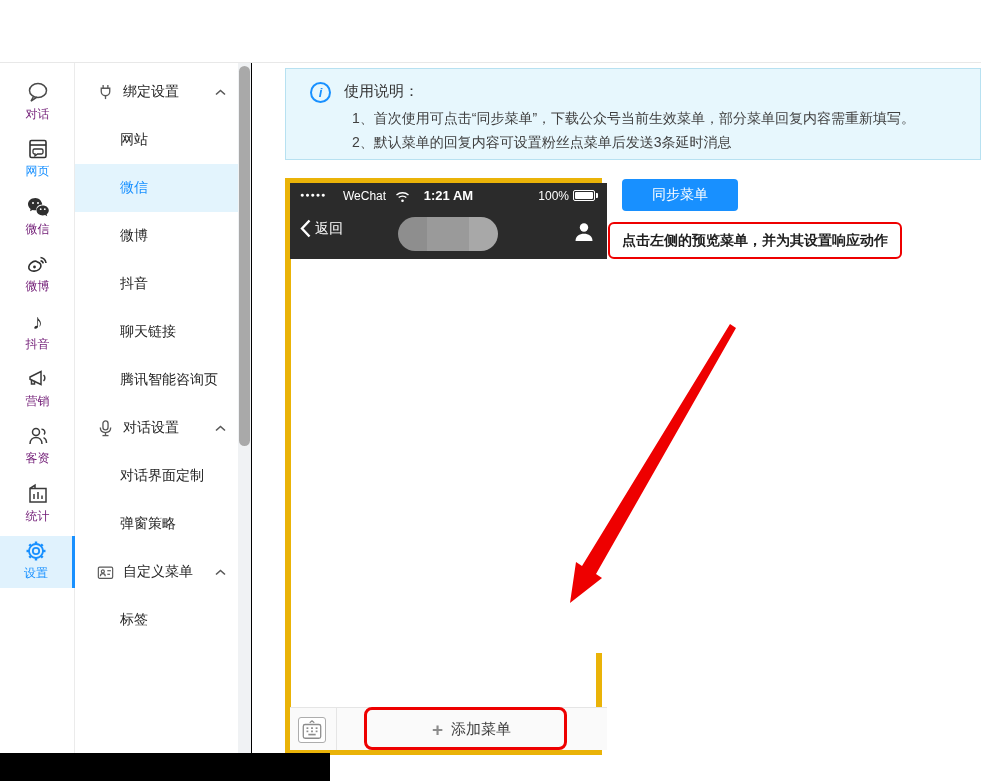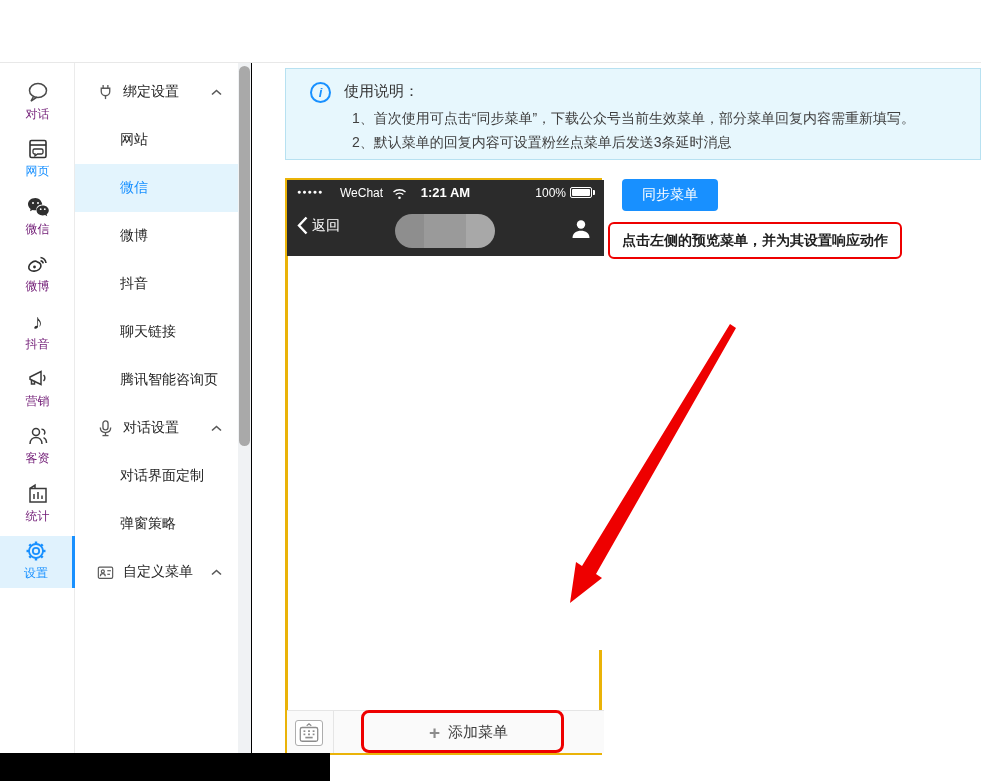--- a/index.html
+++ b/index.html
@@ -21,42 +21,42 @@
   #rail { left:0; top:63px; width:75px; height:718px; background:#fff; border-right:1px solid #ebebeb; z-index:5;}
   .rail-item { position:absolute; left:0; width:75px; height:52px; text-align:center; cursor:pointer; color:#4a4a4a;}
   .rail-item .ric { display:block; height:24px; margin-top:3px; }
   .rail-label { display:block; font-size:12px; margin-top:2px; color:#701a75; }
   .rail-item.blue-label .rail-label { color:#1890ff; }
   .rail-item.selected { background:#e0f2fd; border-right:3px solid #1890ff; }
   .rail-item.selected .rail-label { color:#1890ff; }
   .glyph-note { font-size:21px; font-weight:bold; color:#2f2f2f; line-height:24px; }
 
   
-  #sidebar { left:75px; top:63px; width:177px; height:718px; background:#fff; border-right:5px solid #000000; padding-top:5px; z-index:4;}
+  #sidebar { left:75px; top:63px; width:177px; height:718px; background:#fff; border-right:1px solid #000000; padding-top:5px; z-index:4;}
   .sb-row { height:48px; display:flex; align-items:center; font-size:14px; color:#262626; cursor:pointer; padding-left:45px; }
   .sb-header { padding-left:22px; }
   .sb-hicon { width:17px; height:20px; margin-right:9px; display:inline-flex; align-items:center; }
   .caret { margin-left:auto; margin-right:25px; display:inline-flex; }
   .sb-row.selected { background:#e3f4fd; color:#1890ff; border-right:4px solid #1890ff; }
 
   
   #sb-track { left:238px; top:63px; width:13px; height:690px; background:#f0f2f4; z-index:6; }
   #sb-thumb { left:239px; top:66px; width:11px; height:380px; background:#a9a9a9; border-radius:6px; z-index:7; cursor:pointer;}
 
   
   #notice { left:285px; top:68px; right:0; height:92px; background:#e7f7fd; border:1px solid #b7e1f1; z-index:2;}
   #notice-icon { position:absolute; left:24px; top:13px; width:21px; height:21px; border:2px solid #1890ff; border-radius:50%;
     color:#1890ff; font-size:13px; font-weight:bold; font-style:italic; display:flex; align-items:center; justify-content:center;}
   #notice-title { position:absolute; left:58px; top:13px; font-size:15px; color:#333; }
   .notice-line { position:absolute; left:66px; font-size:14px; color:#404040; }
   #notice-line1 { top:41px; }
   #notice-line2 { top:65px; }
 
   
-  #phone { left:285px; top:178px; width:317px; height:577px; background:#fff; border:3px solid #eab308; z-index:3;}
+  #phone { left:285px; top:178px; width:317px; height:577px; background:#fff; border:6px solid #eab308; z-index:3;}
   #ph-head { position:absolute; left:-1px; top:-1px; width:317px; height:76px; background:#2b2b2b; }
   #ph-status { position:absolute; left:0; top:0; width:100%; height:26px; color:#fff; }
   #ph-dots { position:absolute; left:10px; top:8px; font-size:7px; letter-spacing:1px; color:#fff;}
   #ph-carrier { position:absolute; left:53px; top:6px; font-size:12px; }
   #ph-wifi { position:absolute; left:105px; top:6px; }
   #ph-time { position:absolute; left:0; right:0; top:5px; text-align:center; font-size:13px; font-weight:bold; }
   #ph-batt-pct { position:absolute; right:38px; top:6px; font-size:12px; }
   #ph-batt { position:absolute; right:12px; top:7px; width:22px; height:11px; border:1px solid #fff; border-radius:2px; padding:1px;}
   #ph-batt .fill { display:block; width:100%; height:100%; background:#fff; border-radius:1px;}
   #ph-batt-tip { position:absolute; right:9px; top:10px; width:2px; height:5px; background:#fff; border-radius:0 1px 1px 0;}
@@ -73,21 +73,21 @@
     display:flex; align-items:center; justify-content:center; cursor:pointer;}
   #mb-divider { position:absolute; left:46px; top:0; width:1px; height:42px; background:#e5e5e5; }
   #add-menu { position:absolute; left:46px; right:0; top:0; height:42px; display:flex; align-items:center; justify-content:center;
     gap:8px; cursor:pointer; }
   #add-plus { font-size:19px; color:#8c8c8c; font-weight:bold; line-height:1; }
   #add-label { font-size:15px; color:#404040; }
   #add-redrect { position:absolute; left:74px; top:-1px; width:203px; height:43px; border:3px solid #ee0000; border-radius:8px;
     pointer-events:none; z-index:5;}
 
   
-  #sync-btn { left:622px; top:179px; width:96px; height:32px; background:#1890ff; color:#fff; font-size:14px;
+  #sync-btn { left:622px; top:179px; width:116px; height:32px; background:#1890ff; color:#fff; font-size:14px;
     border:none; border-radius:4px; cursor:pointer; display:flex; align-items:center; justify-content:center; }
   #tip-box { left:608px; top:222px; height:37px; border:2px solid #ee0000; border-radius:6px; background:#fff;
     display:inline-flex; align-items:center; padding:0 12px; font-size:14px; font-weight:bold; color:#1f1f1f; white-space:nowrap; z-index:4;}
 
   
   #arrow-svg { left:0; top:0; width:981px; height:781px; pointer-events:none; z-index:40; }
   #blackbar { left:0; top:753px; width:330px; height:28px; background:#000; z-index:50; }
 </style>
 </head>
 <body>
@@ -281,20 +281,23 @@
             <line x1="11.5" y1="10.5" x2="14.5" y2="10.5"></line>
         </svg>
         </span>
       <span>自定义菜单</span>
       <span class="caret">
         <svg width="11" height="7" viewBox="0 0 11 7" fill="none" stroke="#595959" stroke-width="1.6">
             <polyline points="1,5.5 5.5,1.5 10,5.5"></polyline>
           </svg>
         </span>
     </div>
+    <div class="sb-row">
+        <span>标签</span>
+      </div>
   </div>
   <div id="sb-track" class="abs"></div>
   <div id="sb-thumb" class="abs"></div>
 
   <div id="notice" class="abs">
     <span id="notice-icon">i</span>
     <span id="notice-title">使用说明：</span>
     <div class="notice-line" id="notice-line1">1、首次使用可点击“同步菜单”，下载公众号当前生效菜单，部分菜单回复内容需重新填写。</div>
     <div class="notice-line" id="notice-line2">2、默认菜单的回复内容可设置粉丝点菜单后发送3条延时消息</div>
   </div>

